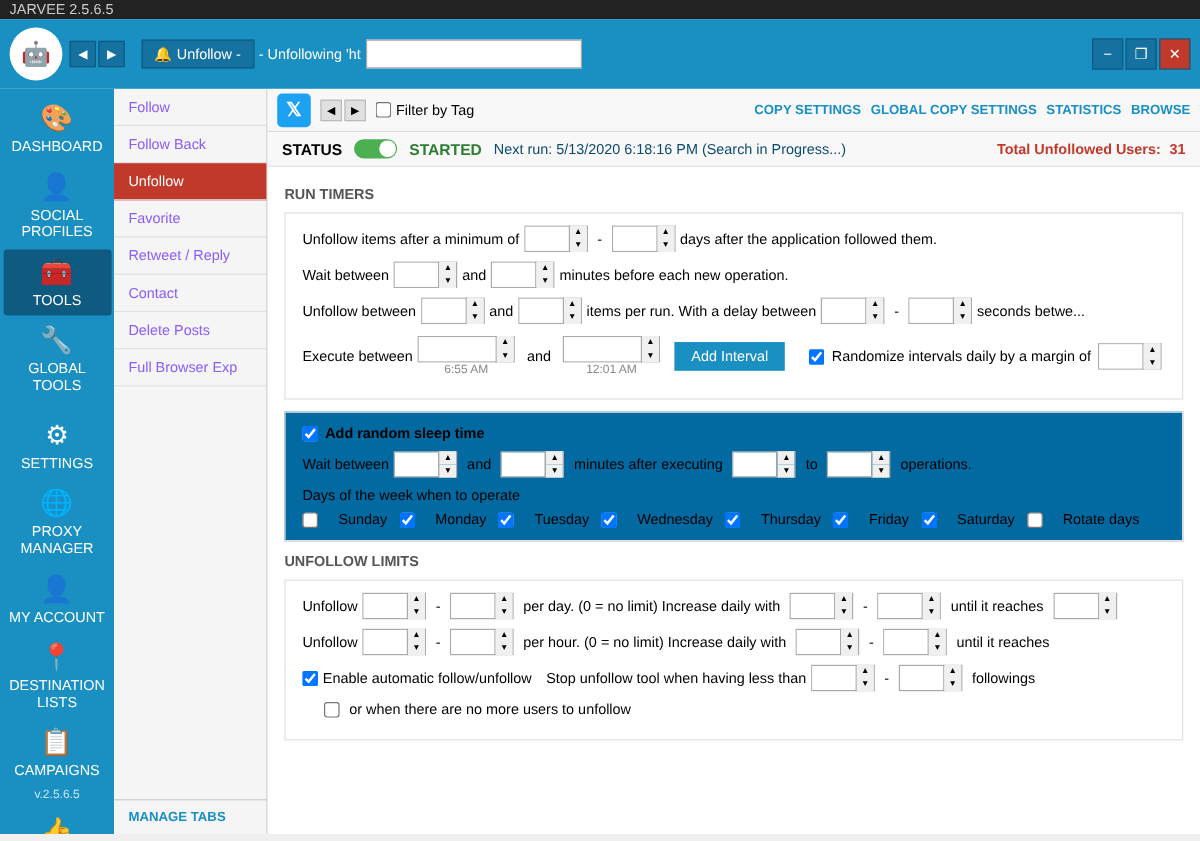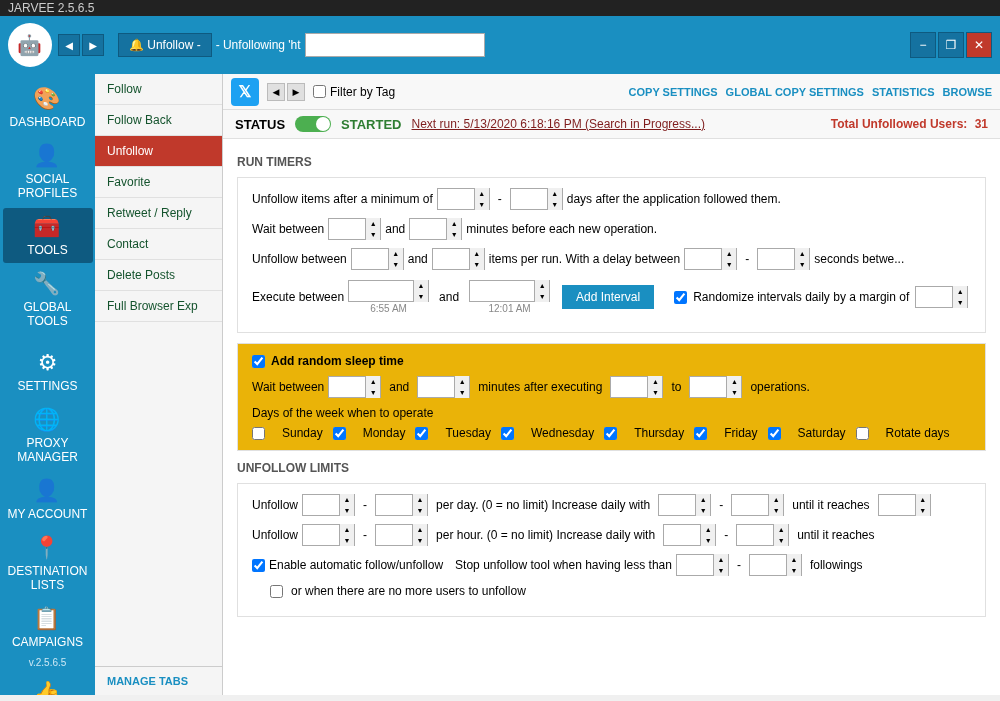--- a/index.html
+++ b/index.html
@@ -123,21 +123,21 @@
     #submenu {
       width: 128px;
       background: #f5f5f5;
       border-right: 1px solid #ccc;
       display: flex;
       flex-direction: column;
     }
     .submenu-item {
       padding: 8px 12px;
       cursor: pointer;
-      color: #14532d;
+      color: #8b5cf6;
       border-bottom: 1px solid #e0e0e0;
       font-size: 12px;
     }
     .submenu-item.active { background: #c0392b; color: #fff; }
     .submenu-manage {
       margin-top: auto;
       padding: 8px 12px;
       color: #1a8fc1;
       cursor: pointer;
       font-size: 11px;
@@ -212,21 +212,21 @@
       cursor: pointer;
     }
     .toggle-knob {
       width: 14px; height: 14px;
       background: #fff;
       border-radius: 50%;
       position: absolute;
       right: 1px; top: 1px;
     }
     .started-label { color: #2e7d32; font-weight: bold; font-size: 13px; }
-    .next-run { color: #7f1d1d; font-size: 12px; text-decoration: underline; }
+    .next-run { color: #0c4a6e; font-size: 12px; }
     .total-unfollowed { margin-left: auto; font-size: 12px; color: #333; }
     .total-unfollowed span { color: #c0392b; font-weight: bold; }
 
     
     #main-content {
       flex: 1;
       overflow-y: auto;
       padding: 10px 14px;
     }
 
@@ -310,21 +310,21 @@
       font-size: 12px;
       margin-left: 8px;
     }
 
     .randomize-row {
       display: flex; align-items: center; gap: 6px; margin-left: auto;
     }
 
     
     .sleep-section {
-      background: #eab308;
+      background: #0369a1;
       border: 1px solid #e0e0e0;
       padding: 10px 14px;
       margin-bottom: 10px;
     }
     .sleep-title { display: flex; align-items: center; gap: 6px; margin-bottom: 8px; }
 
     
     .days-row { display: flex; align-items: center; gap: 10px; flex-wrap: wrap; }
     .day-check { display: flex; align-items: center; gap: 17px; cursor: pointer; }
     .day-check input { cursor: pointer; }

